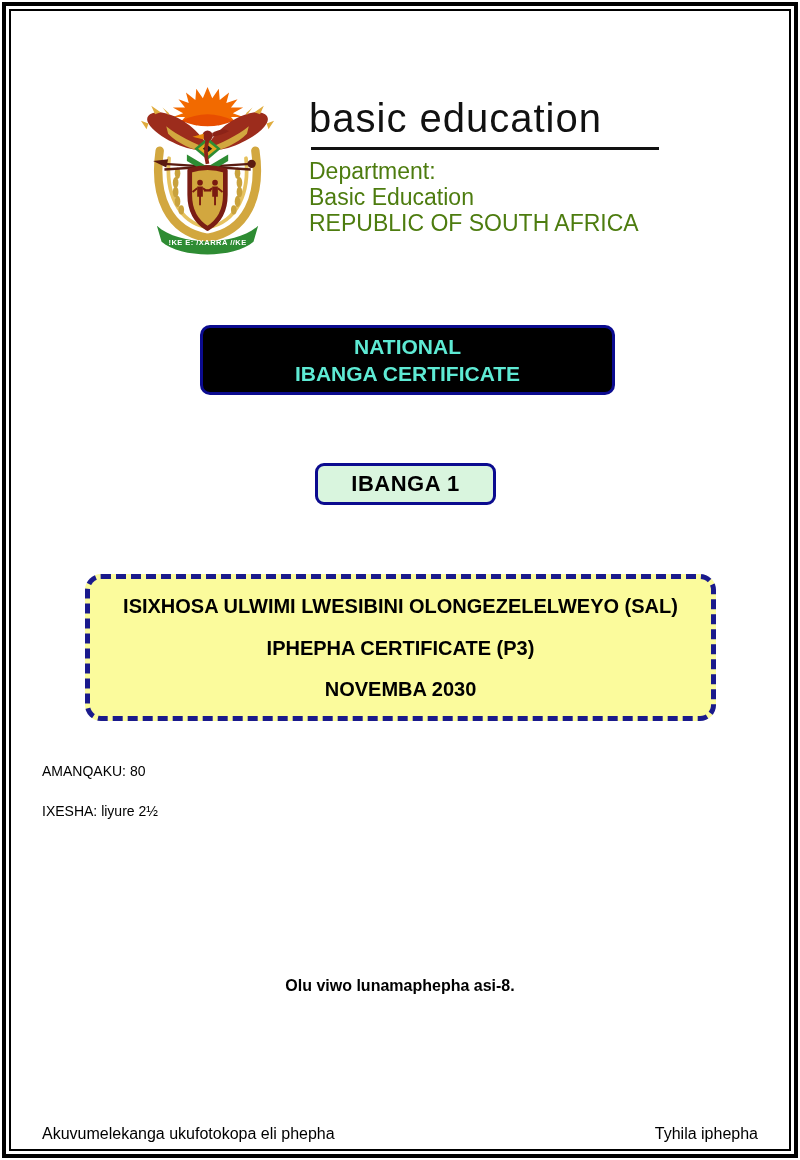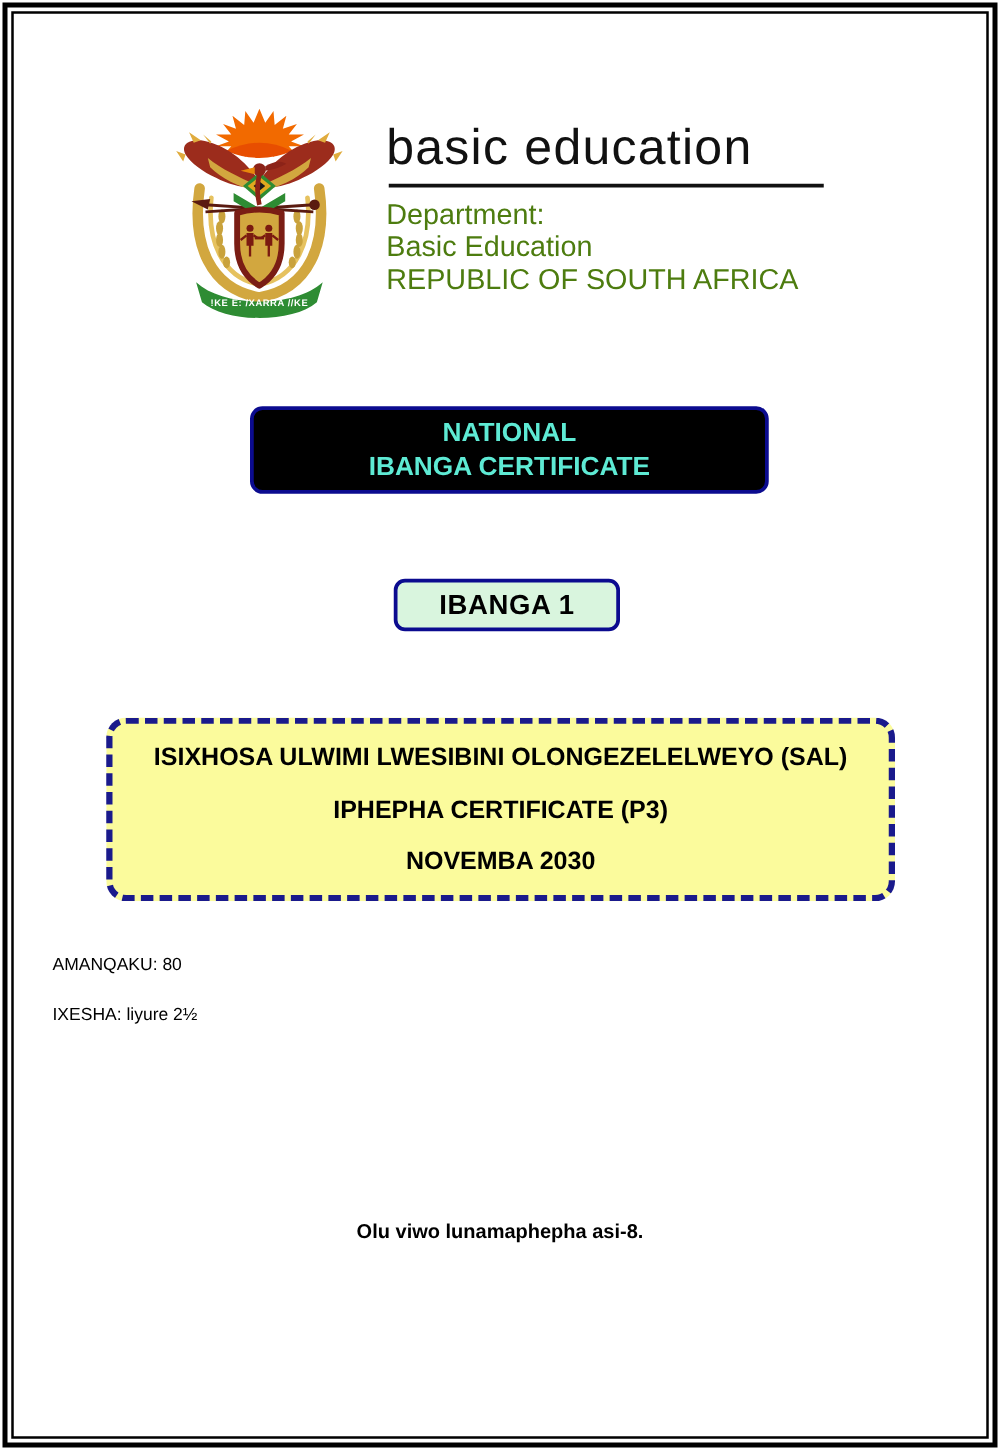--- a/index.html
+++ b/index.html
@@ -159,16 +159,20 @@
         <div>ISIXHOSA ULWIMI LWESIBINI OLONGEZELELWEYO (SAL)</div>
         <div>IPHEPHA CERTIFICATE (P3)</div>
         <div>NOVEMBA 2030</div>
       </div>
 
       <div class="detail-line marks">AMANQAKU: 80</div>
       <div class="detail-line time">IXESHA: liyure 2½</div>
 
       <div class="pages-note">Olu viwo lunamaphepha asi-8.</div>
 
+      <div class="footer">
+        <span>Akuvumelekanga ukufotokopa eli phepha</span>
+        <span>Tyhila iphepha</span>
+      </div>
 
     </div>
   </div>
 </div>
 
 </body></html>

